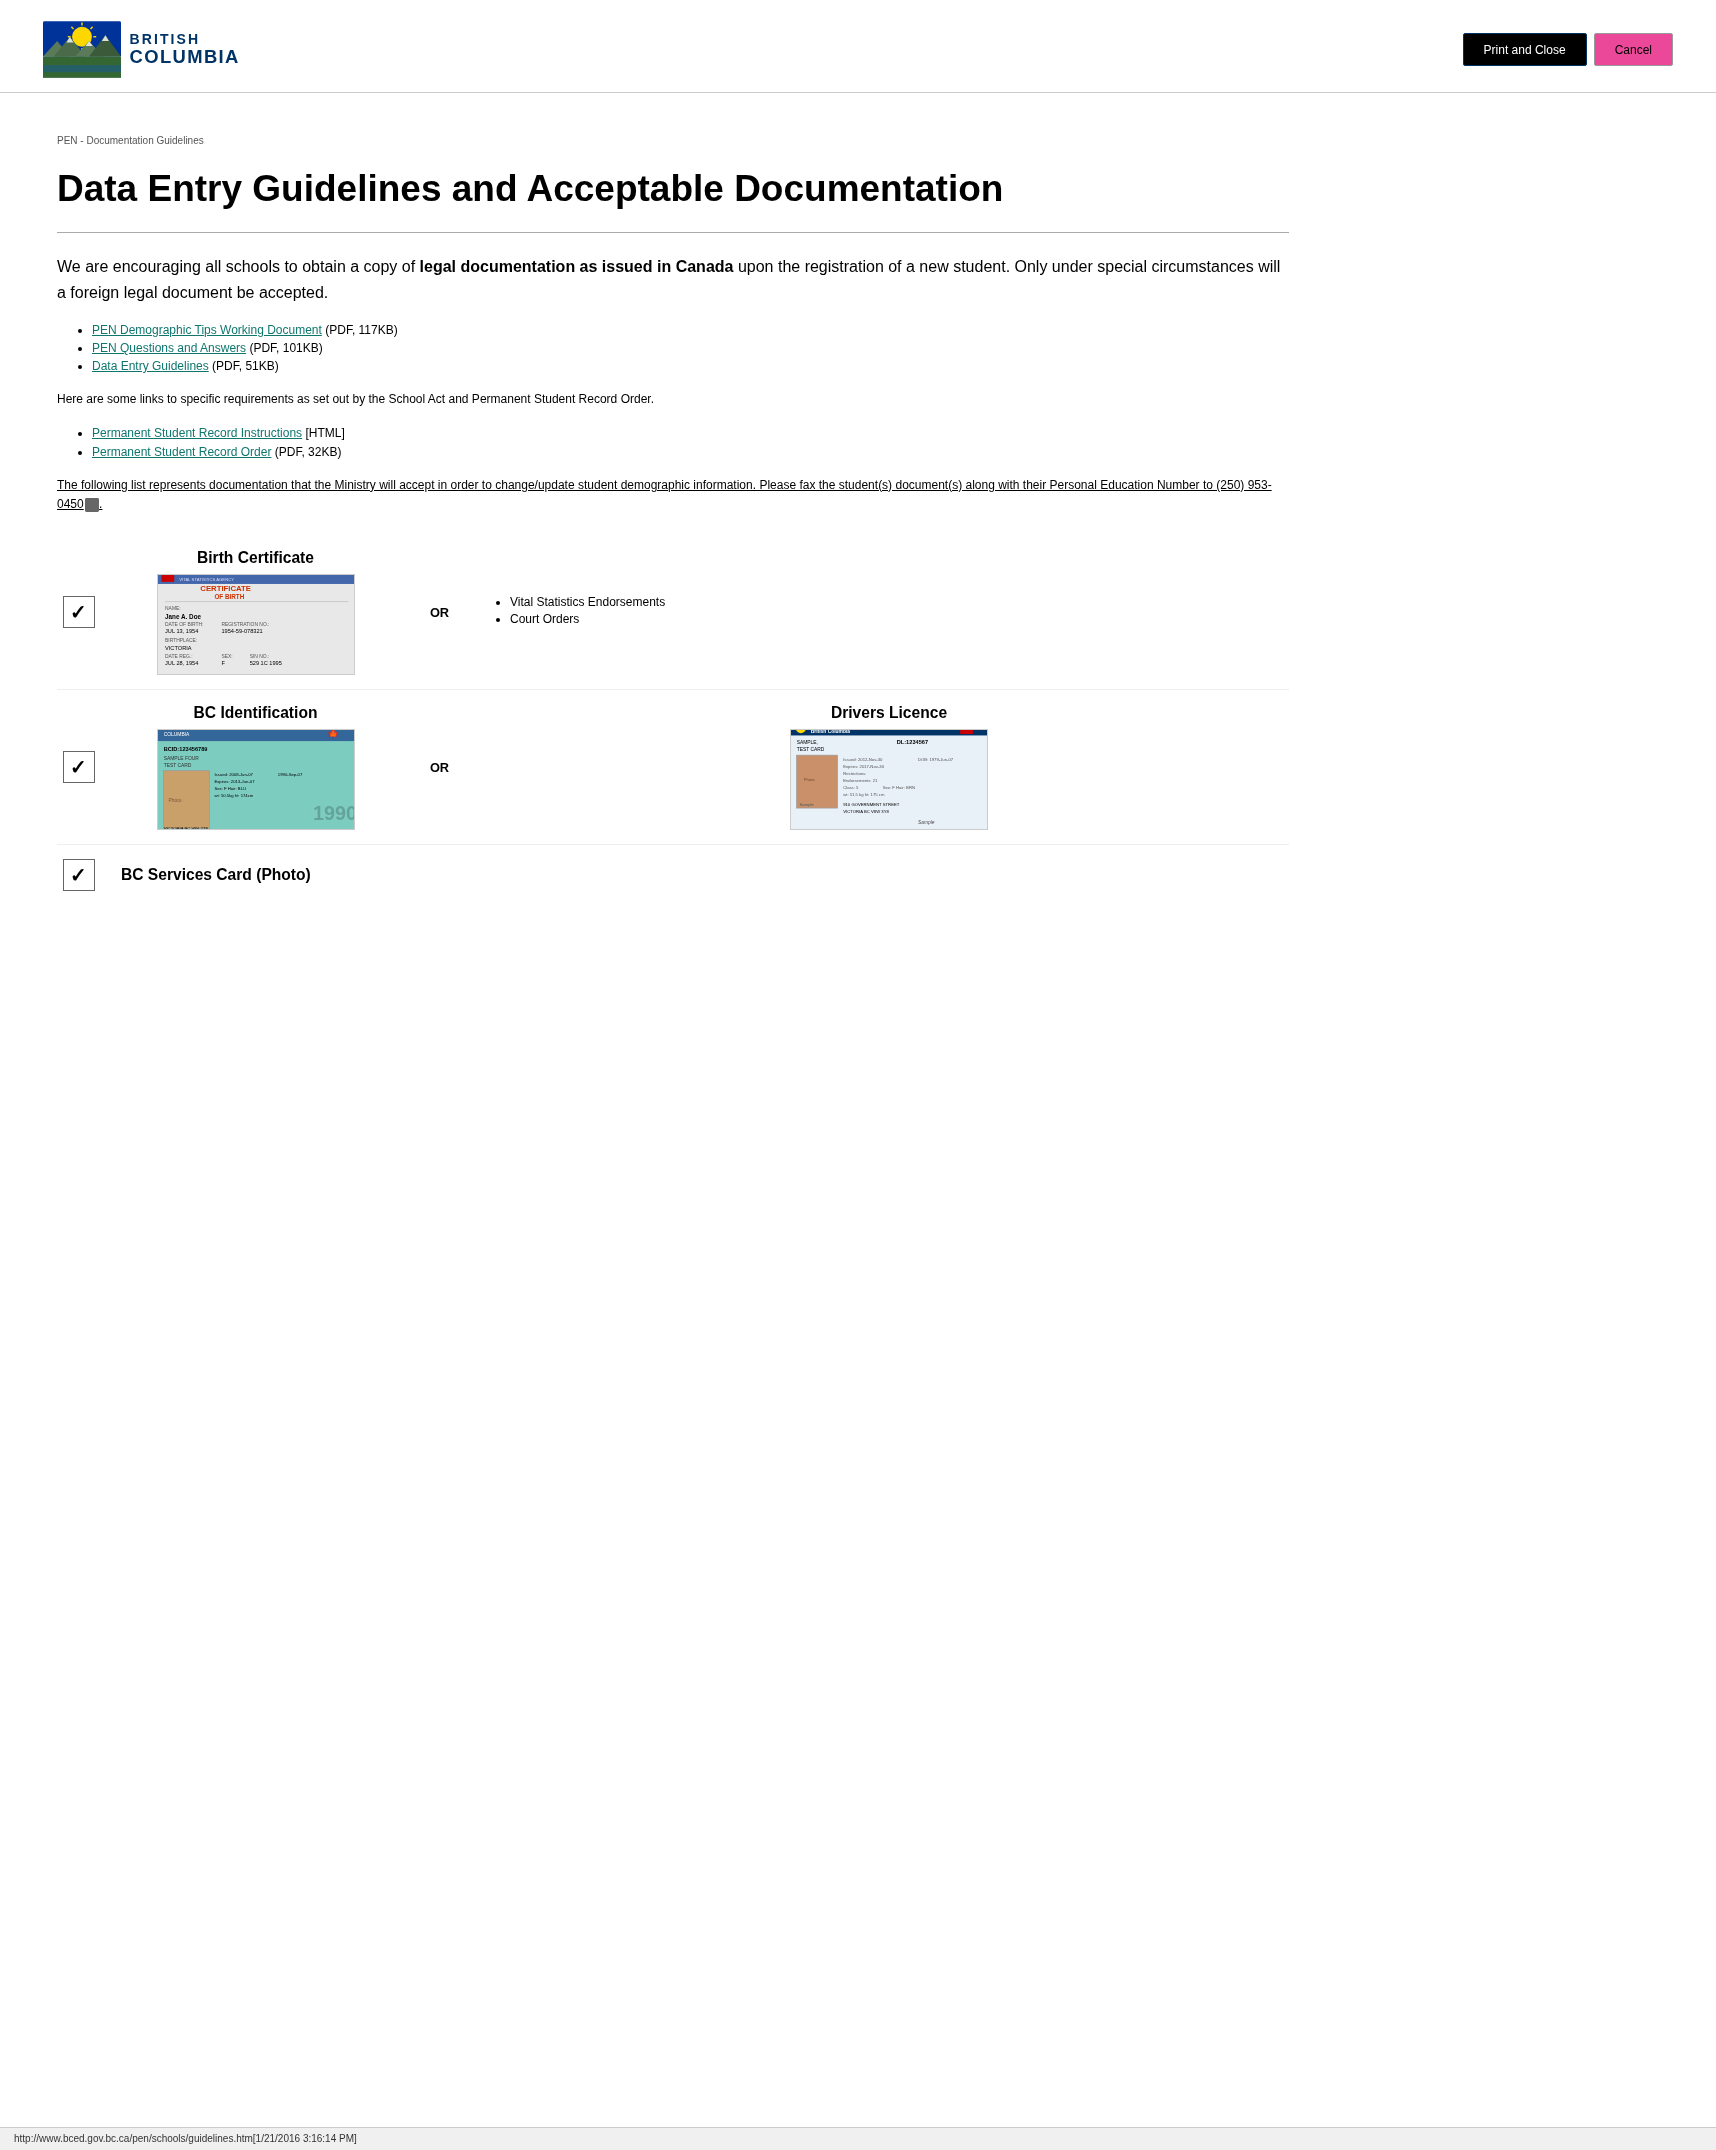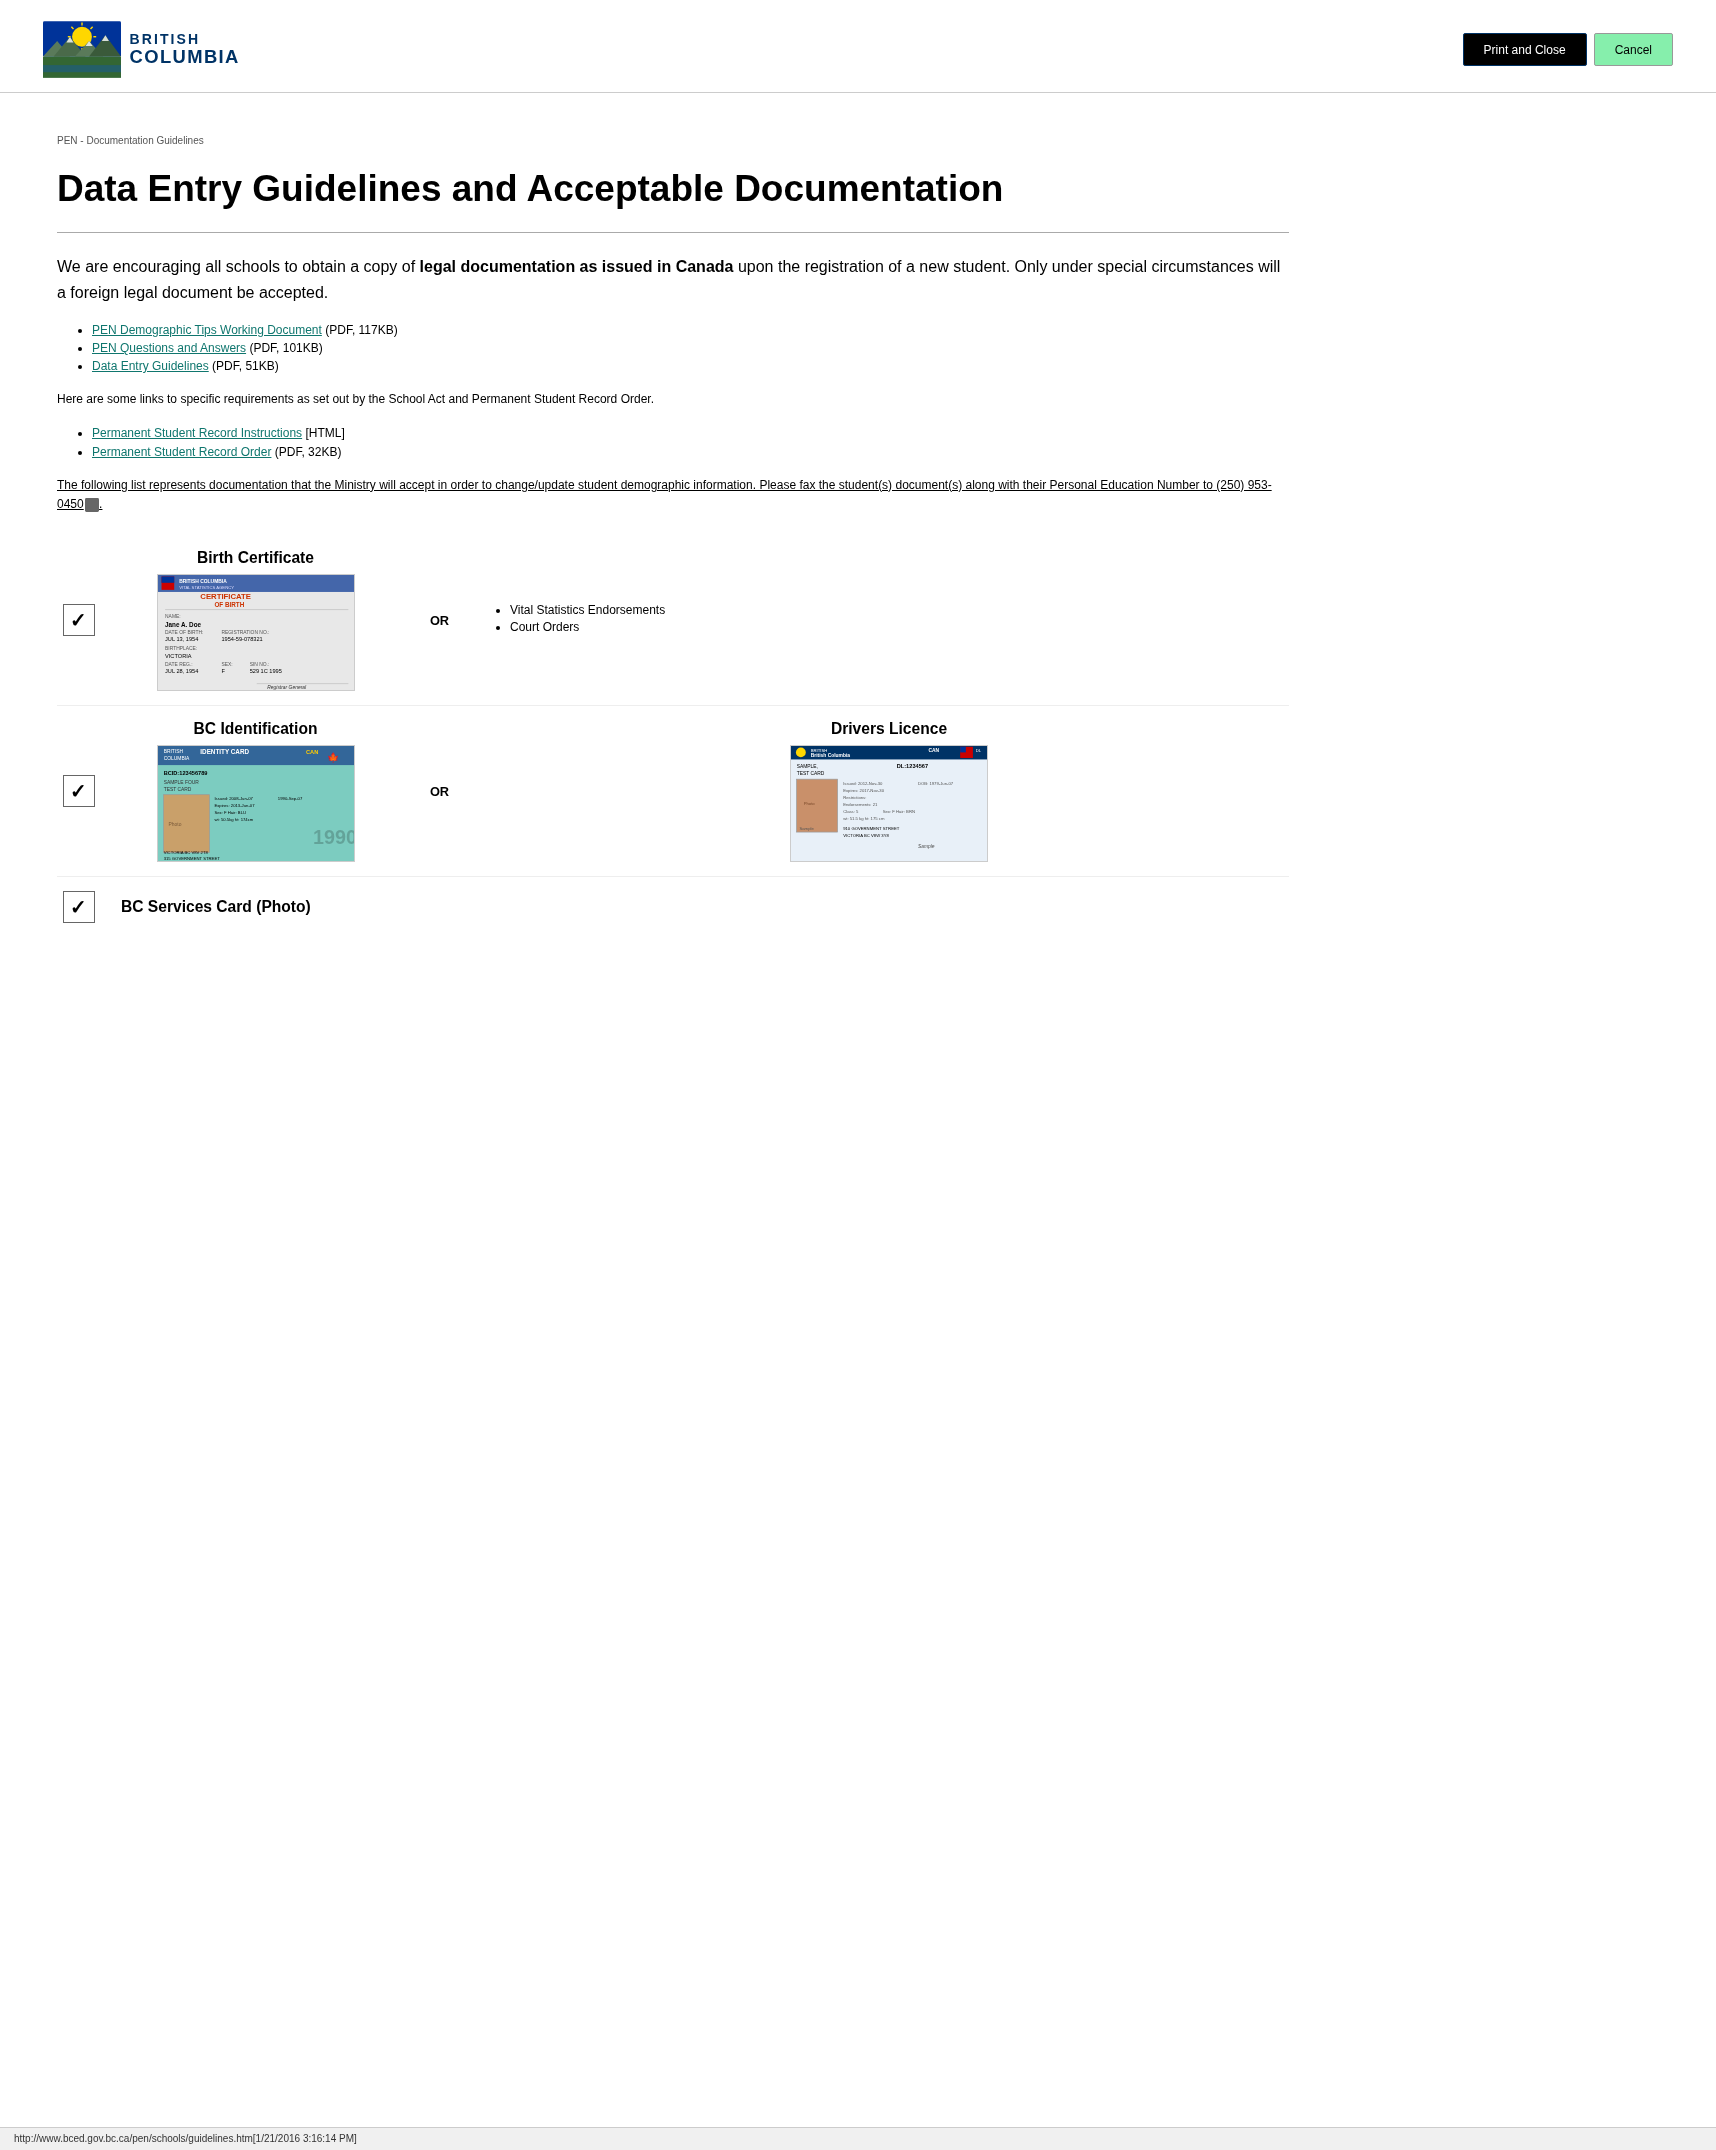--- a/index.html
+++ b/index.html
@@ -62,21 +62,21 @@
       background: #000000;
       color: #fff;
       border: 0.7px solid #003366;
       padding: 8.5px 20px;
       font-size: 12px;
       cursor: pointer;
       border-radius: 2.1px;
     }
 
     .btn-cancel {
-      background: #86efac;
+      background: #ec4899;
       color: #000;
       border: 0.7px solid #999;
       padding: 8.5px 20px;
       font-size: 12px;
       cursor: pointer;
       border-radius: 2.1px;
     }
 
     .content-area {
       padding: 28px 57px 43px 57px;
@@ -198,21 +198,21 @@
 
     .doc-type-title {
       font-size: 15.6px;
       font-weight: bold;
       margin-bottom: 7px;
       text-align: center;
     }
 
     .doc-image-placeholder {
       width: 198px;
-      height: 117px;
+      height: 101px;
       background: #e8e8e8;
       border: 0.7px solid #ccc;
       display: flex;
       align-items: center;
       justify-content: center;
       font-size: 7.8px;
       color: #666;
       overflow: hidden;
       position: relative;
     }

